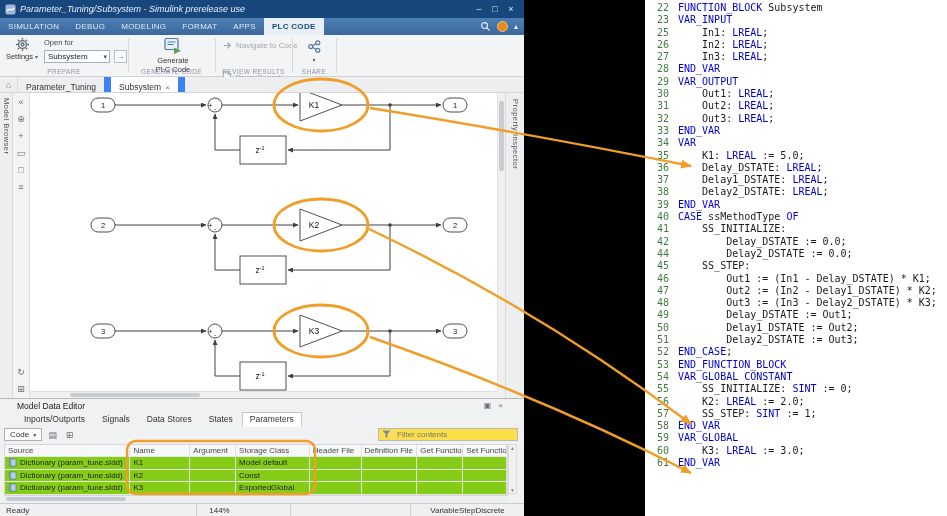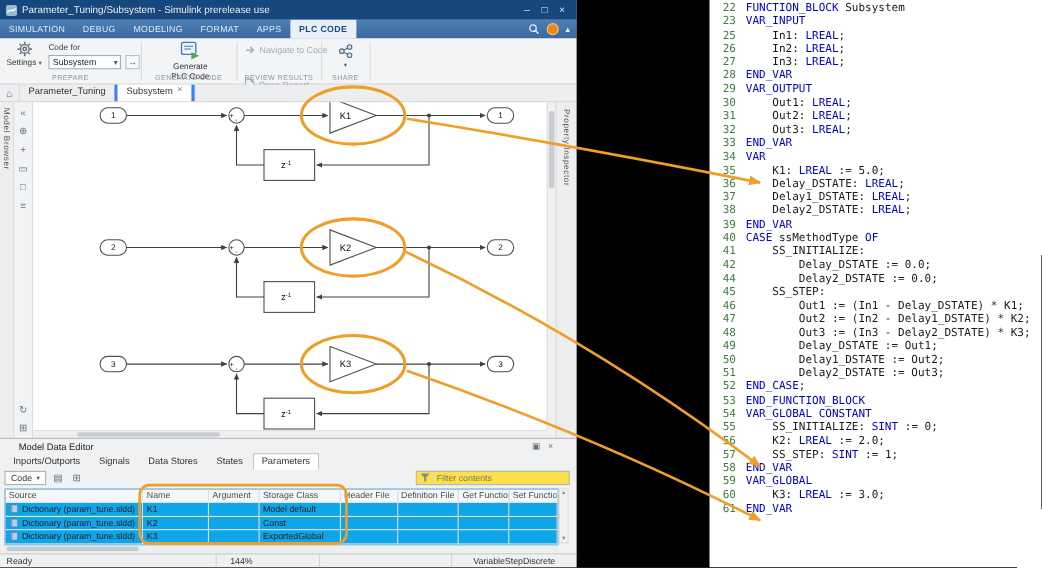--- a/index.html
+++ b/index.html
@@ -3,21 +3,21 @@
 <meta charset="utf-8">
 <style>
   html,body{margin:0;padding:0;background:#000;}
   .stage{position:relative;width:947px;height:516px;background:#000;overflow:hidden;
          font-family:"Liberation Sans","DejaVu Sans",sans-serif;-webkit-font-smoothing:antialiased;}
   
   .win{position:absolute;left:0;top:0;width:524px;height:516px;background:#f0f1f2;}
   .titlebar{position:absolute;left:0;top:0;width:524px;height:18px;background:#17477c;color:#fff;
             display:flex;align-items:center;padding:0 5px;box-sizing:border-box;font-size:9px;}
   .sl-logo{margin-right:4px;display:flex;}
-  .title-text{flex:1;white-space:nowrap;overflow:hidden;color:#e8eef6;}
+  .title-text{flex:1;white-space:nowrap;overflow:hidden;color:#e8eef6;font-style:italic;}
   .win-btn{width:16px;text-align:center;color:#dfe8f2;font-size:9px;cursor:default;}
   .tabstrip{position:absolute;left:0;top:18px;width:524px;height:17px;
             background:linear-gradient(#4d7fb5,#3b689c);display:flex;align-items:stretch;
             font-size:8px;color:#dce8f5;}
   .ts-tab{padding:0 8px;display:flex;align-items:center;letter-spacing:.3px;}
   .ts-tab.active{background:#e9eff7;color:#174a7c;font-weight:bold;}
   .ts-right{margin-left:auto;display:flex;align-items:center;gap:6px;padding-right:6px;}
   .help-badge{width:11px;height:11px;border-radius:50%;background:#e8891e;border:1px solid #f7c27e;box-sizing:border-box;}
   .chev-up{color:#e6eef7;font-size:8px;}
   .ribbon{position:absolute;left:0;top:35px;width:524px;height:42px;background:#f3f4f6;
@@ -31,21 +31,21 @@
   .codefor-label{position:absolute;left:44px;top:3px;font-size:7.5px;color:#444;}
   .combo{position:absolute;left:44px;top:15px;width:66px;height:13px;background:#fff;border:1px solid #9fb0c0;
          box-sizing:border-box;display:flex;align-items:center;font-size:8px;color:#222;padding:0 2px 0 3px;}
   .combo .cv{flex:1;overflow:hidden;white-space:nowrap;}
   .combo .dd{font-size:7px;color:#555;}
   .mini-btn{position:absolute;left:114px;top:15px;width:13px;height:13px;border:1px solid #b8bec5;background:#f8f9fa;
             box-sizing:border-box;display:flex;align-items:center;justify-content:center;font-size:8px;color:#5f6a75;}
   .docbar{position:absolute;left:0;top:77px;width:524px;height:16px;background:#eceef0;border-bottom:1px solid #d5d5d5;
           box-sizing:border-box;display:flex;align-items:stretch;font-size:8.5px;color:#333;}
   .doc-home{width:17px;display:flex;align-items:center;justify-content:center;color:#5f6a75;border-right:1px solid #d9d9d9;font-size:9px;}
-  .doc-tab{padding:0 8px;display:flex;align-items:flex-start;gap:4px;border-right:3px solid #3b82f6;}
+  .doc-tab{padding:0 8px;display:flex;align-items:flex-end;gap:4px;border-right:7px solid #3b82f6;}
   .doc-tab.active{background:#fff;}
   .doc-close{color:#777;font-size:8px;}
   .left-strip{position:absolute;left:0;top:93px;width:13px;height:305px;background:#eceef0;border-right:1px solid #d9d9d9;box-sizing:border-box;}
   .vtext{writing-mode:vertical-rl;font-size:7.5px;color:#555;letter-spacing:.5px;white-space:nowrap;}
   .left-strip .vtext{margin:5px 0 0 2px;}
   .canvas-tools{position:absolute;left:13px;top:93px;width:17px;height:305px;background:#f2f3f5;border-right:1px solid #dcdcdc;
                 box-sizing:border-box;display:flex;flex-direction:column;align-items:center;padding:3px 0;gap:5px;}
   .tool-icon{width:13px;height:12px;font-size:9px;color:#6a7078;display:flex;align-items:center;justify-content:center;}
   .tool-push{margin-top:auto;}
   .canvas{position:absolute;left:30px;top:93px;width:467px;height:298px;background:#fff;}
@@ -53,30 +53,30 @@
   .vscroll .thumb{position:absolute;left:1px;top:8px;width:5px;height:70px;background:#c9cdd2;border-radius:2px;}
   .hscroll{position:absolute;left:30px;top:391px;width:467px;height:7px;background:#f0f0f0;border-top:1px solid #e0e0e0;box-sizing:border-box;}
   .hscroll .thumb{position:absolute;left:40px;top:1px;width:130px;height:4px;background:#c9cdd2;border-radius:2px;}
   .right-strip{position:absolute;left:505px;top:93px;width:19px;height:305px;background:#eceef0;border-left:1px solid #d9d9d9;box-sizing:border-box;}
   .right-strip .vtext{margin:6px 0 0 5px;}
   
   .mde{position:absolute;left:0;top:398px;width:524px;height:105px;background:#f0f1f2;border-top:1px solid #b8b8b8;box-sizing:border-box;}
   .mde-header{height:13px;display:flex;align-items:center;font-size:8.5px;color:#222;padding:0 17px;}
   .mde-header .t{flex:1;}
   .mde-hicon{width:13px;text-align:center;color:#6a7078;font-size:8px;}
-  .mde-tabs{height:15px;display:flex;align-items:flex-end;padding-left:4px;font-size:8.5px;color:#333;gap:1px;}
+  .mde-tabs{height:15px;display:flex;align-items:flex-end;padding-left:16px;font-size:8.5px;color:#333;gap:1px;}
   .mde-tab{padding:1px 7px 2px 7px;border:1px solid transparent;}
   .mde-tab.active{background:#fff;border-color:#c5c5c5;border-bottom-color:#fff;}
   .mde-toolbar{height:16px;display:flex;align-items:flex-start;padding:1px 6px 1px 4px;gap:4px;}
   .code-btn{border:1px solid #b0b0b0;background:#fcfcfc;font-size:8px;color:#333;height:13px;display:flex;align-items:center;gap:4px;padding:0 5px;box-sizing:border-box;}
   .tb-icon{width:13px;height:13px;display:flex;align-items:center;justify-content:center;font-size:9px;color:#6a7078;}
   .filter-wrap{margin-left:auto;display:flex;align-items:center;border:1px solid #b9b9b9;background:#fde047;height:13px;width:140px;box-sizing:border-box;}
   .funnel-cell{width:14px;height:100%;display:flex;align-items:center;justify-content:center;border-right:1px solid #d9d9d9;}
   .filter-input{flex:1;border:none;outline:none;font-size:8px;color:#333;padding:0 3px;height:10px;font-family:inherit;min-width:0;background:transparent;}
-  .mde-table{position:absolute;left:4px;top:45px;width:504px;background:#0ea5e9;border:1px solid #d5d5d5;box-sizing:border-box;overflow:hidden;}
+  .mde-table{position:absolute;left:4px;top:45px;width:504px;background:#84cc16;border:1px solid #d5d5d5;box-sizing:border-box;overflow:hidden;}
   .tr{display:flex;}
   .td,.th{box-sizing:border-box;border-right:1px solid #dfdfdf;border-bottom:1px solid #e6e6e6;font-size:8px;
           padding:0 0 0 3px;display:flex;align-items:center;overflow:hidden;white-space:nowrap;height:12.5px;}
   .th{background:#f6f7f8;color:#4a4a4a;height:12px;}
   .td{color:#222;}
   .src-icon{margin-right:3px;display:flex;flex:none;}
   .mde-vscroll{position:absolute;left:508px;top:45px;width:9px;height:50px;background:#f0f0f0;border:1px solid #ddd;box-sizing:border-box;
                display:flex;flex-direction:column;justify-content:space-between;align-items:center;font-size:5px;color:#888;}
   .mde-hscroll{position:absolute;left:4px;top:97px;width:504px;height:6px;background:#eceef0;}
   .mde-hscroll .thumb{position:absolute;left:2px;top:1px;width:120px;height:4px;background:#c2cad3;border-radius:2px;}
@@ -140,21 +140,21 @@
           <svg width="15" height="15" viewBox="0 0 16 16">
               <g stroke="#5f6a75" fill="none" stroke-width="1.4">
                 <circle cx="8" cy="8" r="4.2"></circle>
                 <circle cx="8" cy="8" r="1.6"></circle>
                 <path d="M8,1 V3 M8,13 V15 M1,8 H3 M13,8 H15 M3,3 L4.4,4.4 M11.6,11.6 L13,13 M13,3 L11.6,4.4 M4.4,11.6 L3,13"></path>
               </g>
             </svg>
         </span>
         <span class="lbl"><span>Settings</span> <span style="font-size:6px;color:#666;">▾</span></span>
       </div>
-      <span class="codefor-label">Code for</span>
+      <span class="codefor-label">Open for</span>
       <div class="combo">
         <span class="cv">Subsystem</span>
         <span class="dd">▾</span>
       </div>
       <div class="mini-btn">
           <span>→</span>
         </div>
 
       <div class="rib-div" style="left:128px;"></div>
 

